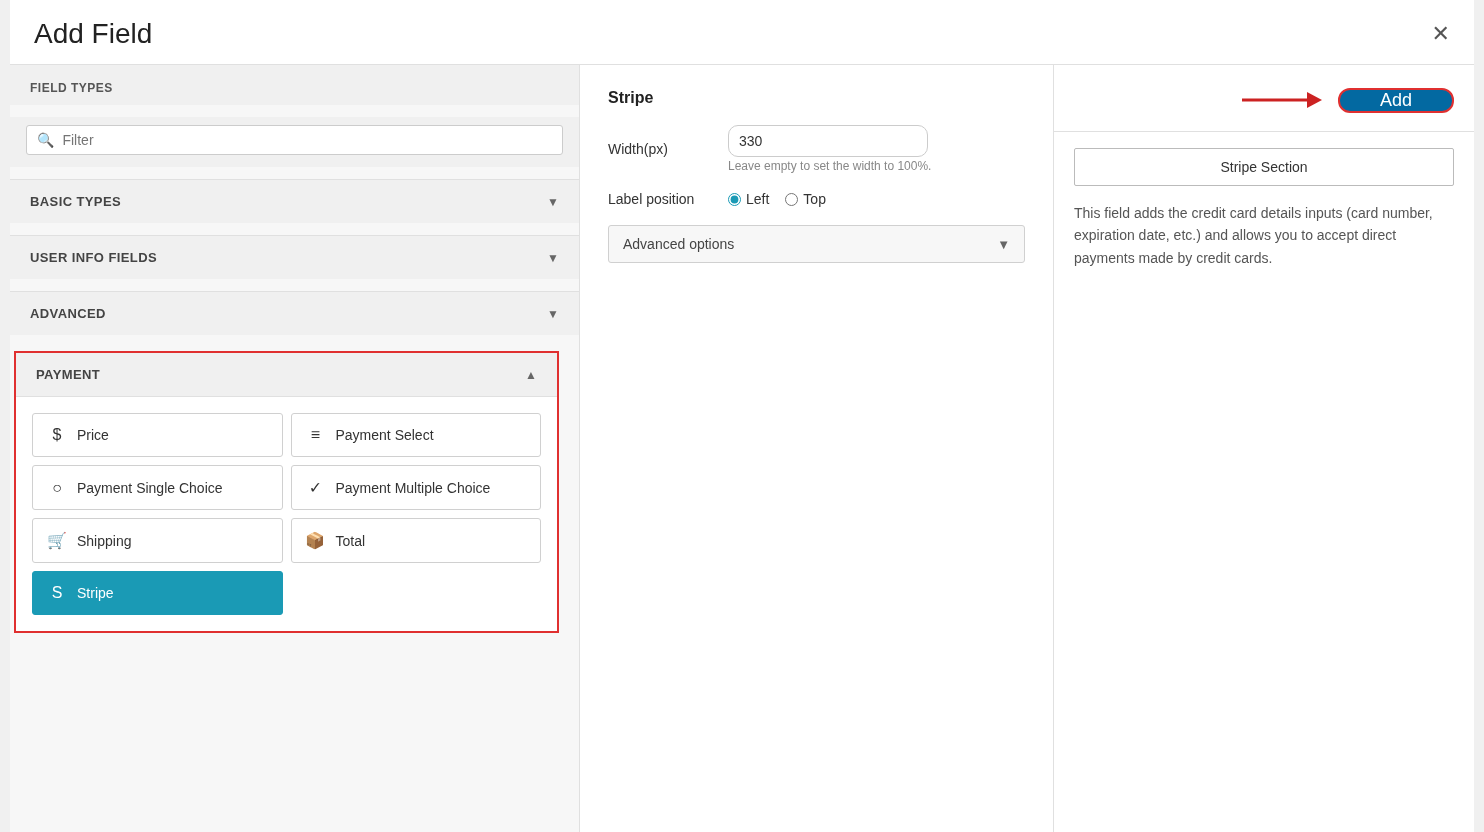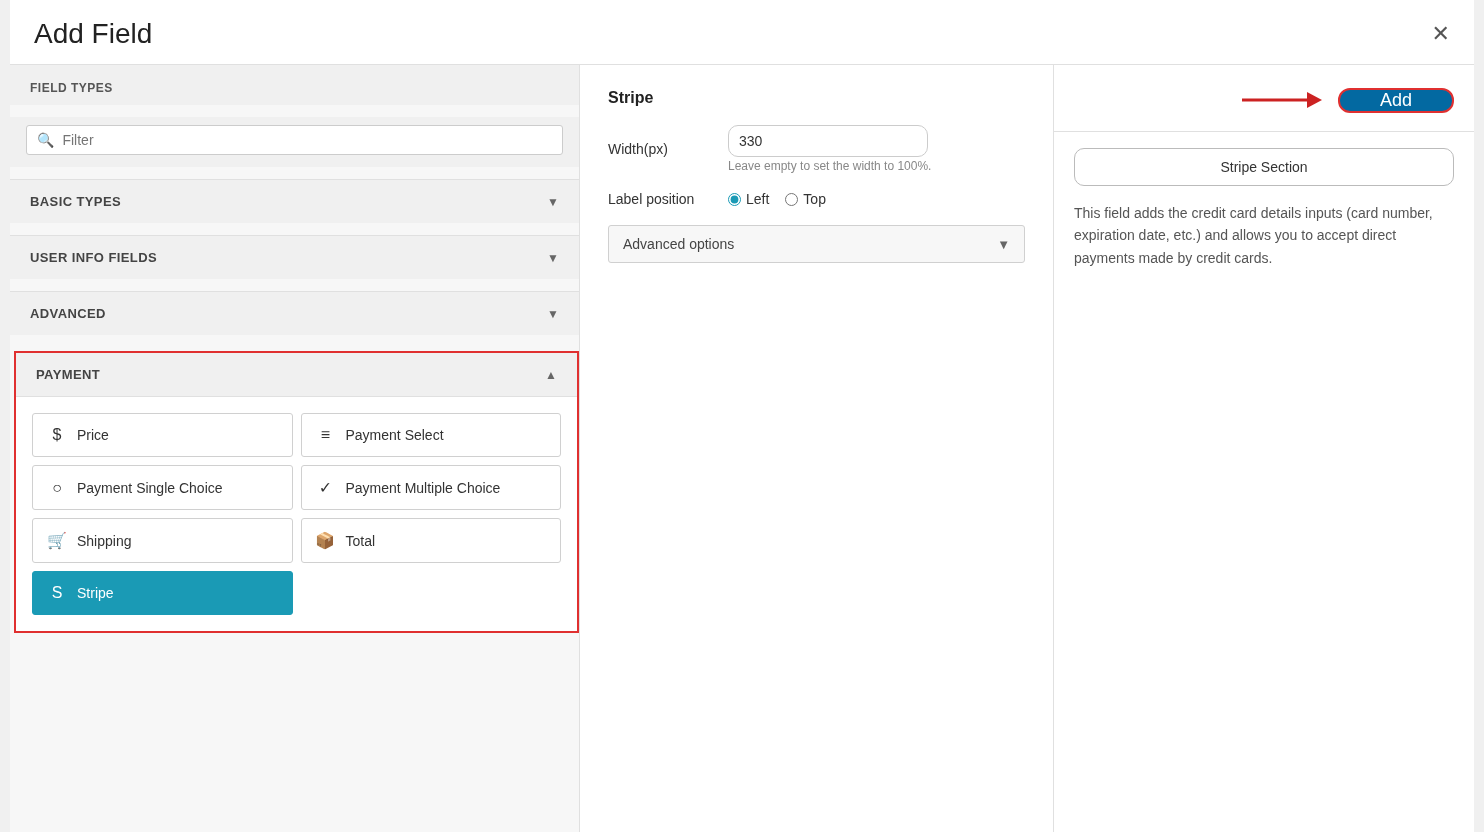--- a/index.html
+++ b/index.html
@@ -100,21 +100,21 @@
       color: #444;
       letter-spacing: 0.4px;
     }
     .chevron {
       font-size: 12px;
       color: #666;
     }
     
     .payment-section {
       border: 2px solid #e03030;
-      margin: 4px 0 4px 4px;
+      margin: 4px 20px 4px 4px;
       background: #fff;
     }
     .payment-header {
       display: flex;
       align-items: center;
       justify-content: space-between;
       padding: 14px 20px;
       background: #f0f0f0;
       cursor: pointer;
       border-bottom: 1px solid #e0e0e0;
@@ -266,21 +266,21 @@
       border-radius: 12px;
       padding: 0 40px;
       font-size: 18px;
       font-weight: 500;
       cursor: pointer;
       border: 2px solid #e03030;
     }
     .stripe-section-box {
       margin: 16px 20px 0 20px;
       border: 1px solid #bbb;
-      border-radius: 10px;
+      border-radius: 2px;
       padding: 10px 12px;
       font-size: 14px;
       color: #333;
       text-align: center;
     }
     .stripe-description {
       margin: 16px 20px;
       font-size: 14px;
       color: #555;
       line-height: 1.6;

